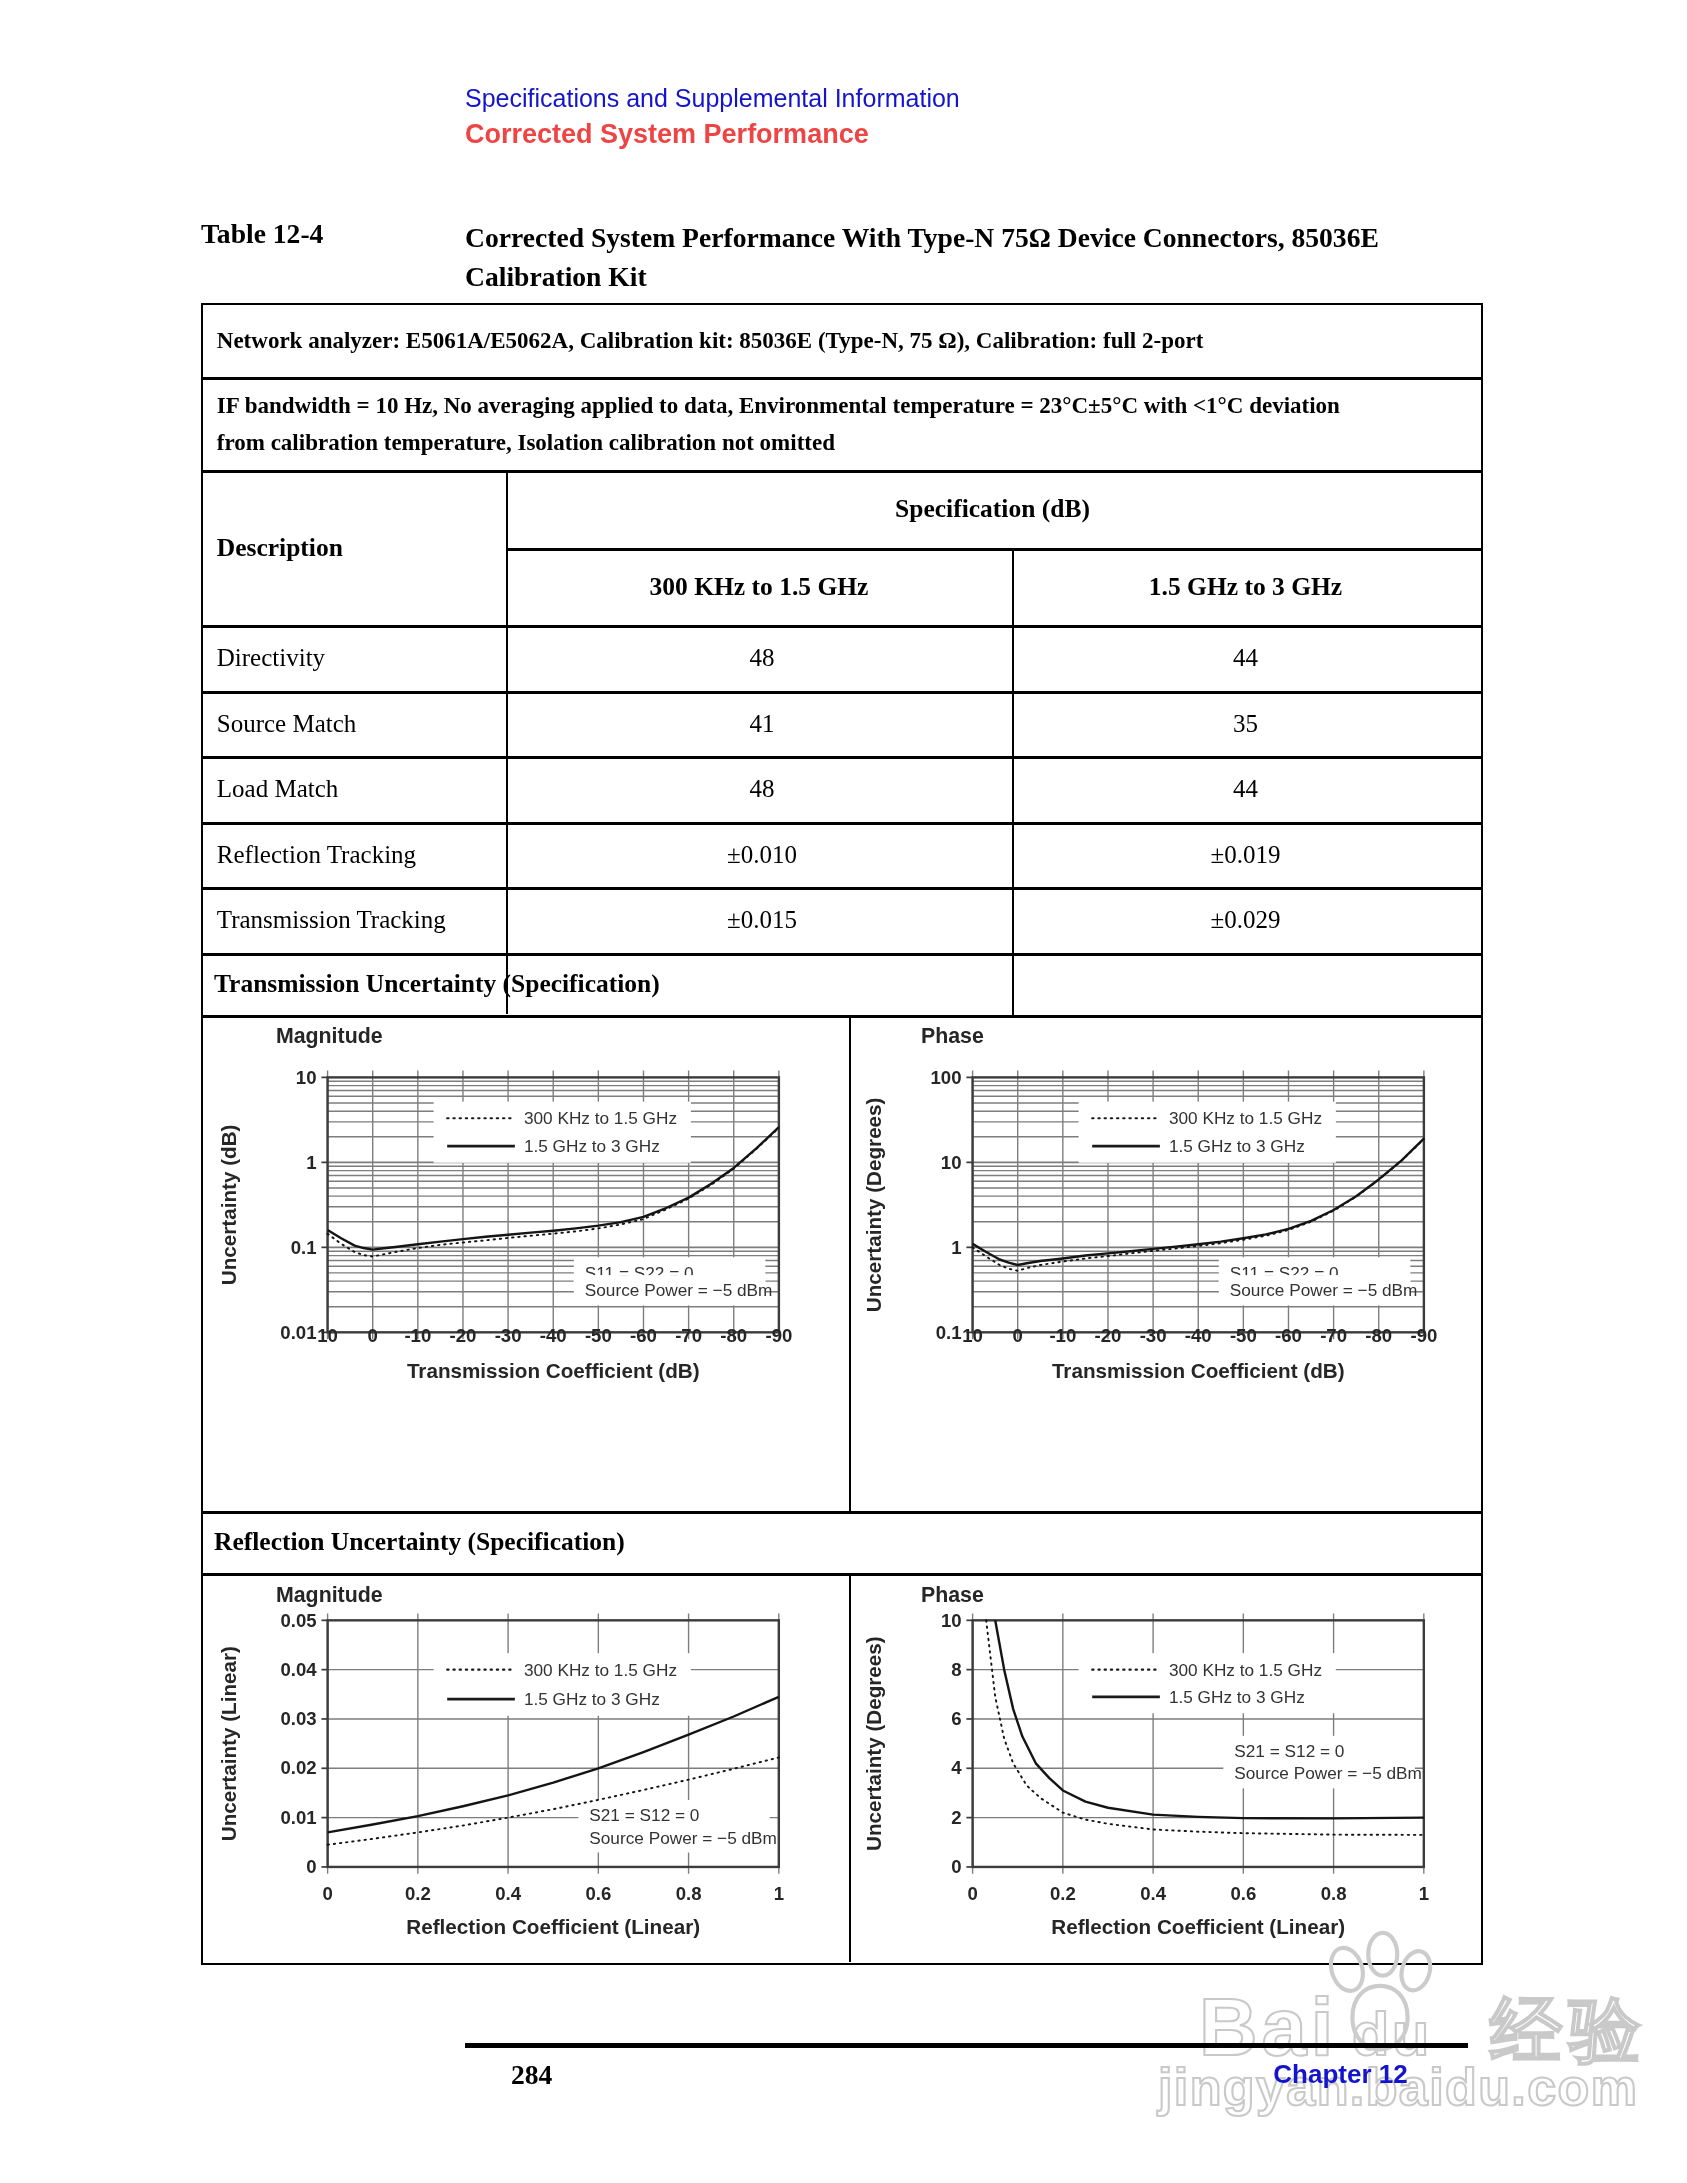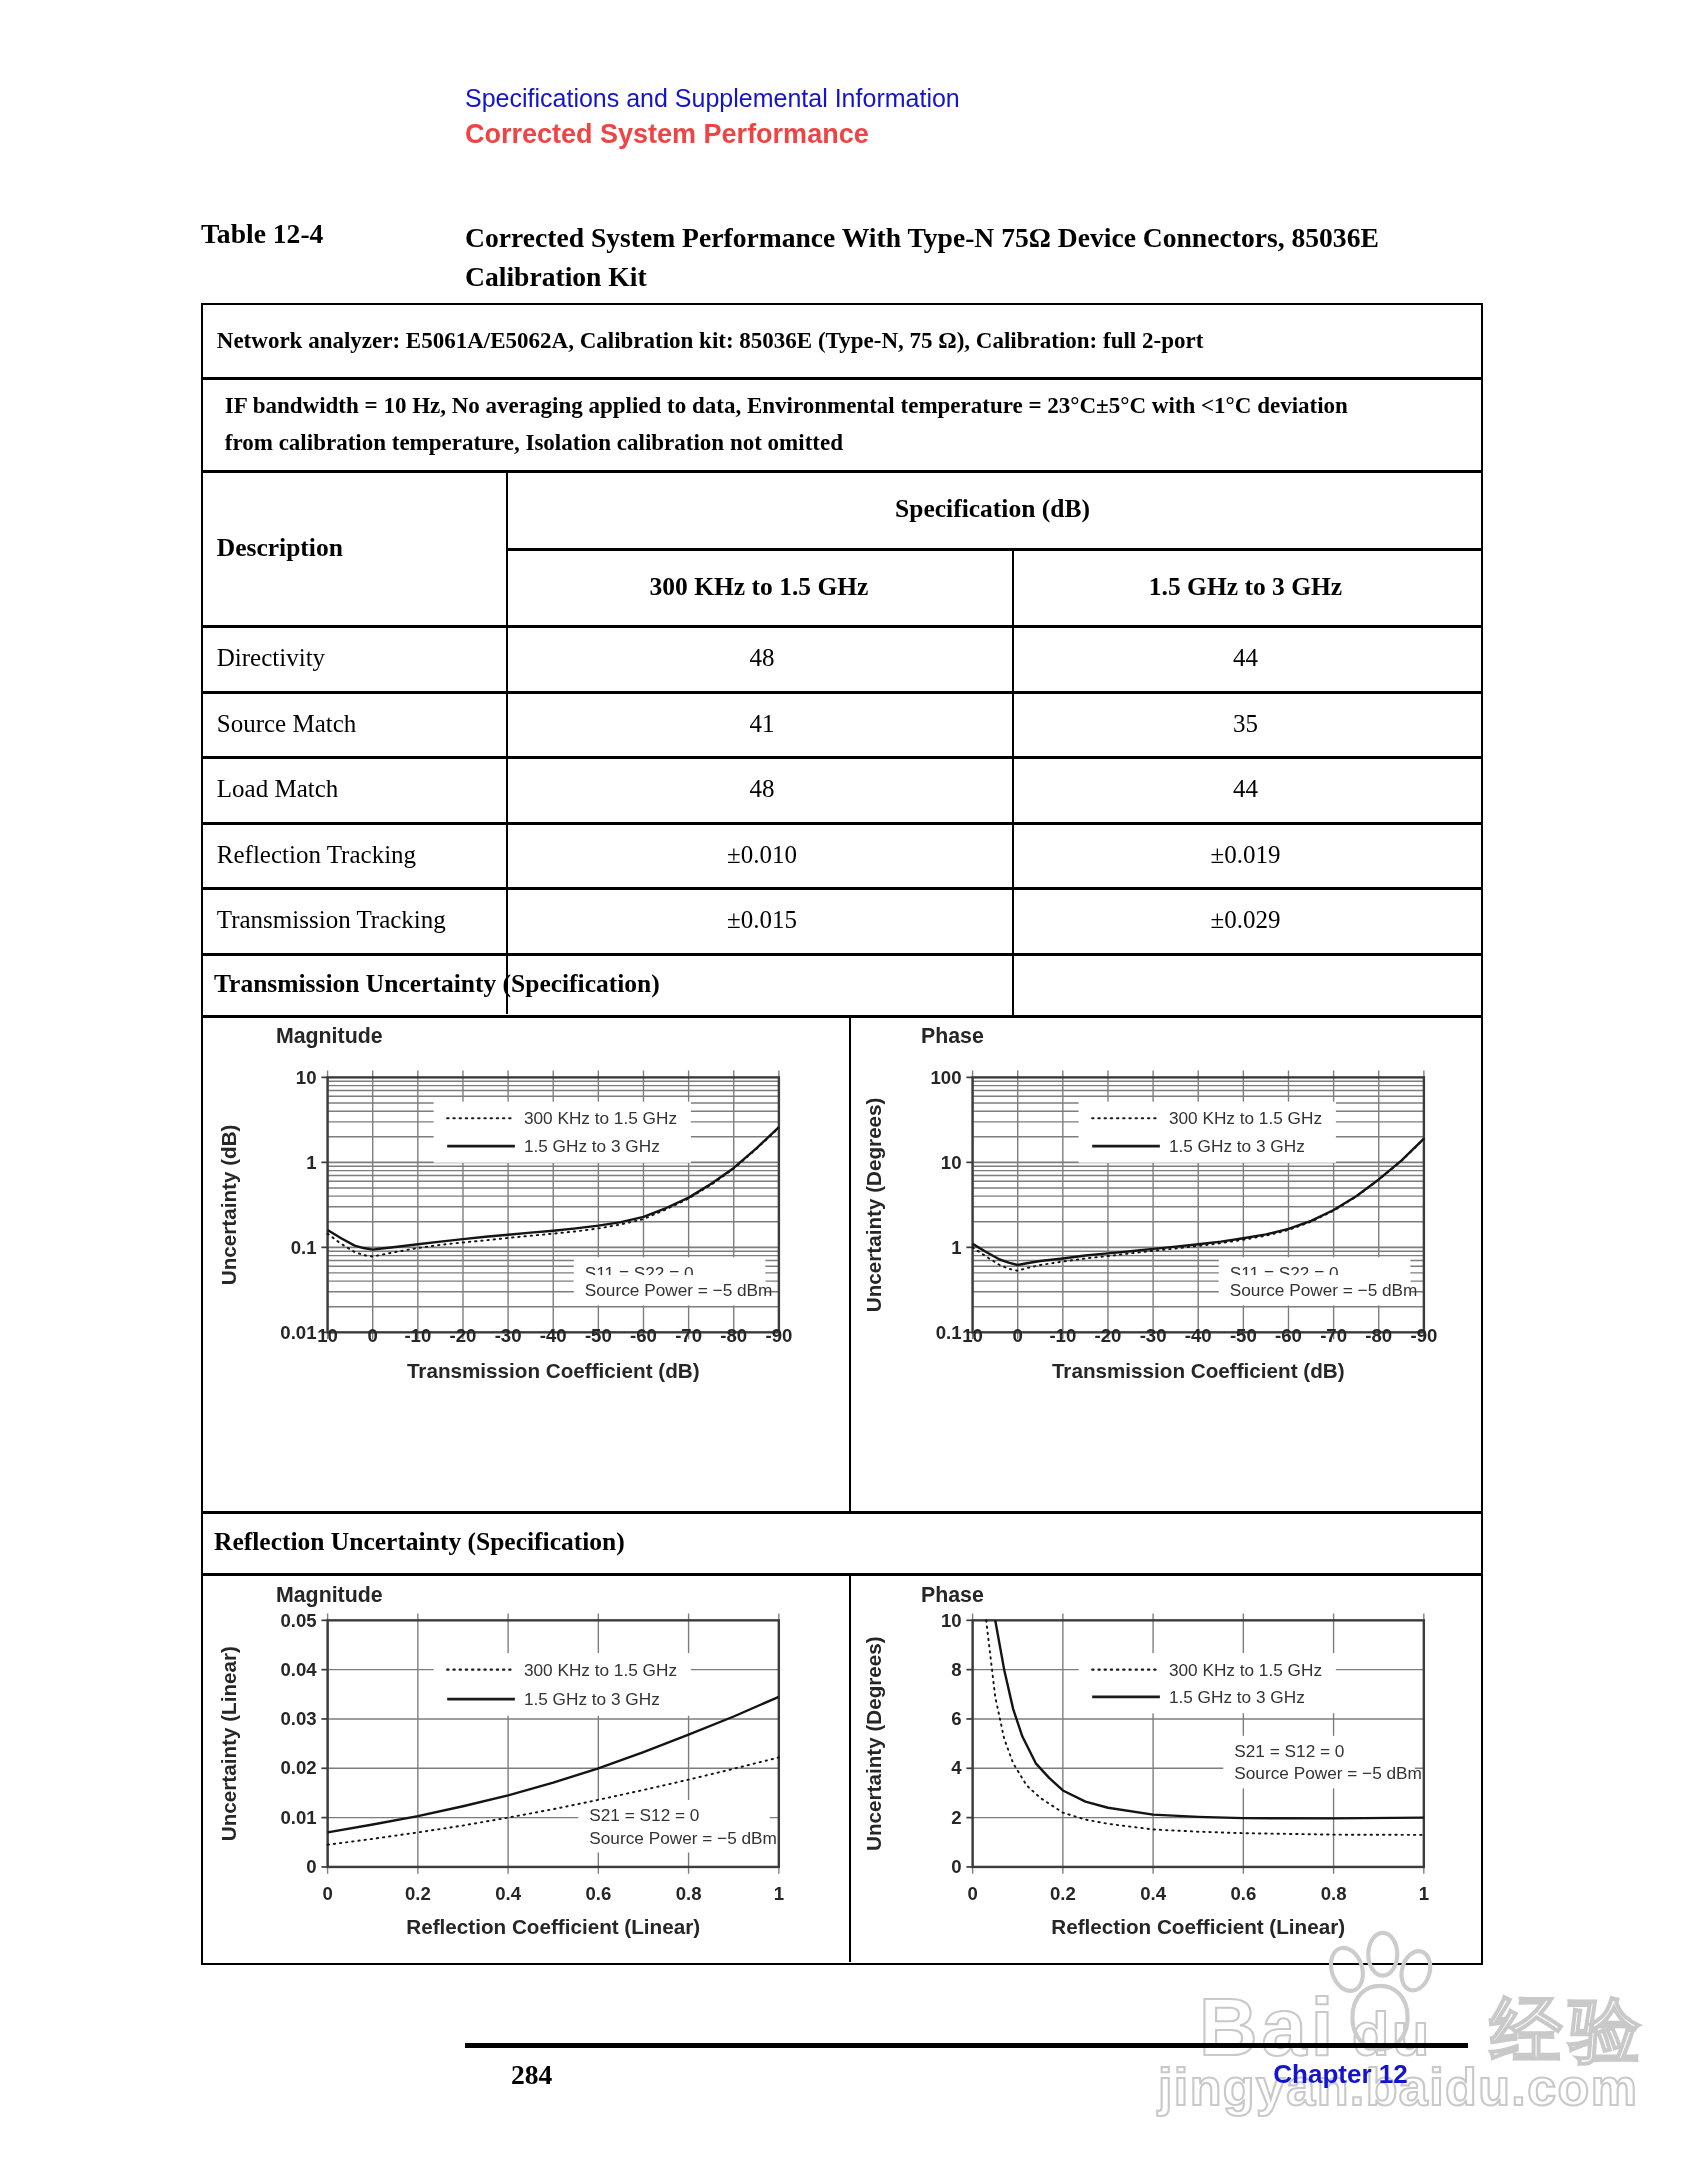--- a/index.html
+++ b/index.html
@@ -19,21 +19,21 @@
   
   .tbl{position:absolute;left:201px;top:303px;width:1282px;height:1662px;
        border:2.8px solid #000;box-sizing:border-box;}
   .cell{position:absolute;white-space:nowrap;}
   .hl{position:absolute;left:0;right:0;background:#000;}
   .vl{position:absolute;width:2.1px;background:#000;}
 
   .row-network{left:0;top:0;width:1276px;height:72px;line-height:72px;
                padding-left:13.8px;font-size:23px;font-weight:bold;box-sizing:border-box;}
   .row-cond{left:0;top:72px;width:1276px;height:93px;padding:10.3px 0 0 13.8px;
-            font-size:23px;font-weight:bold;line-height:37px;box-sizing:border-box;margin-left:8px;}
+            font-size:23px;font-weight:bold;line-height:37px;box-sizing:border-box;}
   .c-desc{left:0;top:165px;width:303px;height:155px;line-height:155px;
           padding-left:13.8px;font-size:25.5px;font-weight:bold;box-sizing:border-box;}
   .c-spec{left:303px;top:165px;width:973px;height:78px;line-height:78px;
           text-align:center;font-size:25.5px;font-weight:bold;}
   .c-b1{left:303px;top:243px;width:506px;height:77px;line-height:77px;
         text-align:center;font-size:25.5px;font-weight:bold;}
   .c-b2{left:809px;top:243px;width:467px;height:77px;line-height:77px;
         text-align:center;font-size:25.5px;font-weight:bold;}
 
   .drow{position:absolute;left:0;width:1276px;height:65px;}

